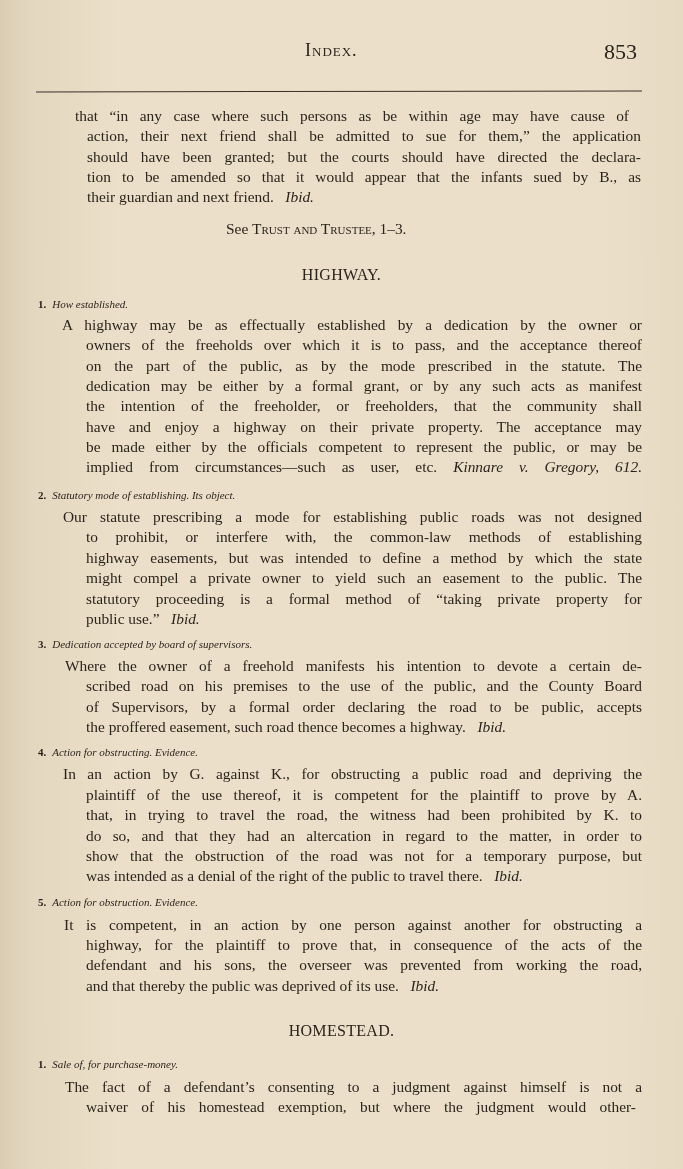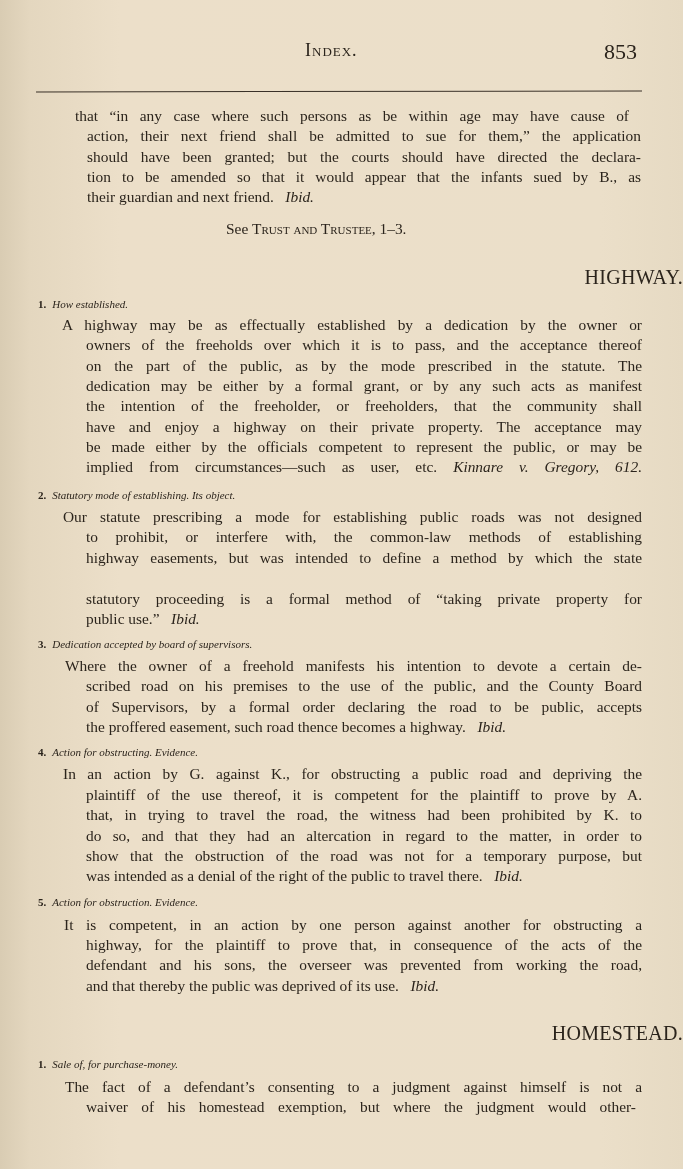--- a/index.html
+++ b/index.html
@@ -34,22 +34,22 @@
       position: absolute; font-size: 15.4px; white-space: nowrap;
       line-height: 20px; text-align: justify; text-align-last: justify;
     }
     .line.last { text-align-last: left; }
     .ital { font-style: italic; }
     .see {
       position: absolute; top: 220px; left: 226px; font-size: 15.4px; white-space: nowrap;
     }
     .sc { font-variant: small-caps; }
     .heading {
-      position: absolute; left: 0; width: 683px; text-align: right;
-      font-size: 20px; letter-spacing: 0.3px;
+      position: absolute; left: 0; width: 683px; text-align: center;
+      font-size: 16px; letter-spacing: 0.3px;
     }
     .item-head { position: absolute; left: 38px; font-size: 11px; white-space: nowrap; }
     .item-num { font-weight: bold; margin-right: 6px; }
   </style>
 </head>
 <body>
 
 <div class="page">
 
   <div class="running-head">
@@ -80,20 +80,21 @@
   <div class="line" style="top:376px;left:86px;width:556px;">dedication may be either by a formal grant, or by any such acts as manifest</div>
   <div class="line" style="top:396px;left:86px;width:556px;">the intention of the freeholder, or freeholders, that the community shall</div>
   <div class="line" style="top:417px;left:86px;width:556px;">have and enjoy a highway on their private property. The acceptance may</div>
   <div class="line" style="top:437px;left:86px;width:556px;">be made either by the officials competent to represent the public, or may be</div>
   <div class="line last" style="top:457px;left:86px;width:556px;text-align-last:justify;"><span>implied from circumstances—such as user, etc.</span> <span class="ital">Kinnare v. Gregory, 612.</span></div>
 
   <div class="item-head" style="top:489px;"><span class="item-num">2.</span><span class="ital">Statutory mode of establishing. Its object.</span></div>
   <div class="line" style="top:507px;left:63px;width:579px;">Our statute prescribing a mode for establishing public roads was not designed</div>
   <div class="line" style="top:527px;left:86px;width:556px;">to prohibit, or interfere with, the common-law methods of establishing</div>
   <div class="line" style="top:548px;left:86px;width:556px;">highway easements, but was intended to define a method by which the state</div>
+  <div class="line" style="top:568px;left:86px;width:556px;">might compel a private owner to yield such an easement to the public. The</div>
   <div class="line" style="top:589px;left:86px;width:556px;">statutory proceeding is a formal method of “taking private property for</div>
   <div class="line last" style="top:609px;left:86px;"><span>public use.”</span>&nbsp;&nbsp;&nbsp;<span class="ital">Ibid.</span></div>
 
   <div class="item-head" style="top:638px;"><span class="item-num">3.</span><span class="ital">Dedication accepted by board of supervisors.</span></div>
   <div class="line" style="top:656px;left:65px;width:577px;">Where the owner of a freehold manifests his intention to devote a certain de-</div>
   <div class="line" style="top:676px;left:86px;width:556px;">scribed road on his premises to the use of the public, and the County Board</div>
   <div class="line" style="top:697px;left:86px;width:556px;">of Supervisors, by a formal order declaring the road to be public, accepts</div>
   <div class="line last" style="top:717px;left:86px;font-family:Liberation Serif, serif;"><span>the proffered easement, such road thence becomes a highway.</span>&nbsp;&nbsp;&nbsp;<span class="ital">Ibid.</span></div>
 
   <div class="item-head" style="top:746px;"><span class="item-num">4.</span><span class="ital">Action for obstructing. Evidence.</span></div>

